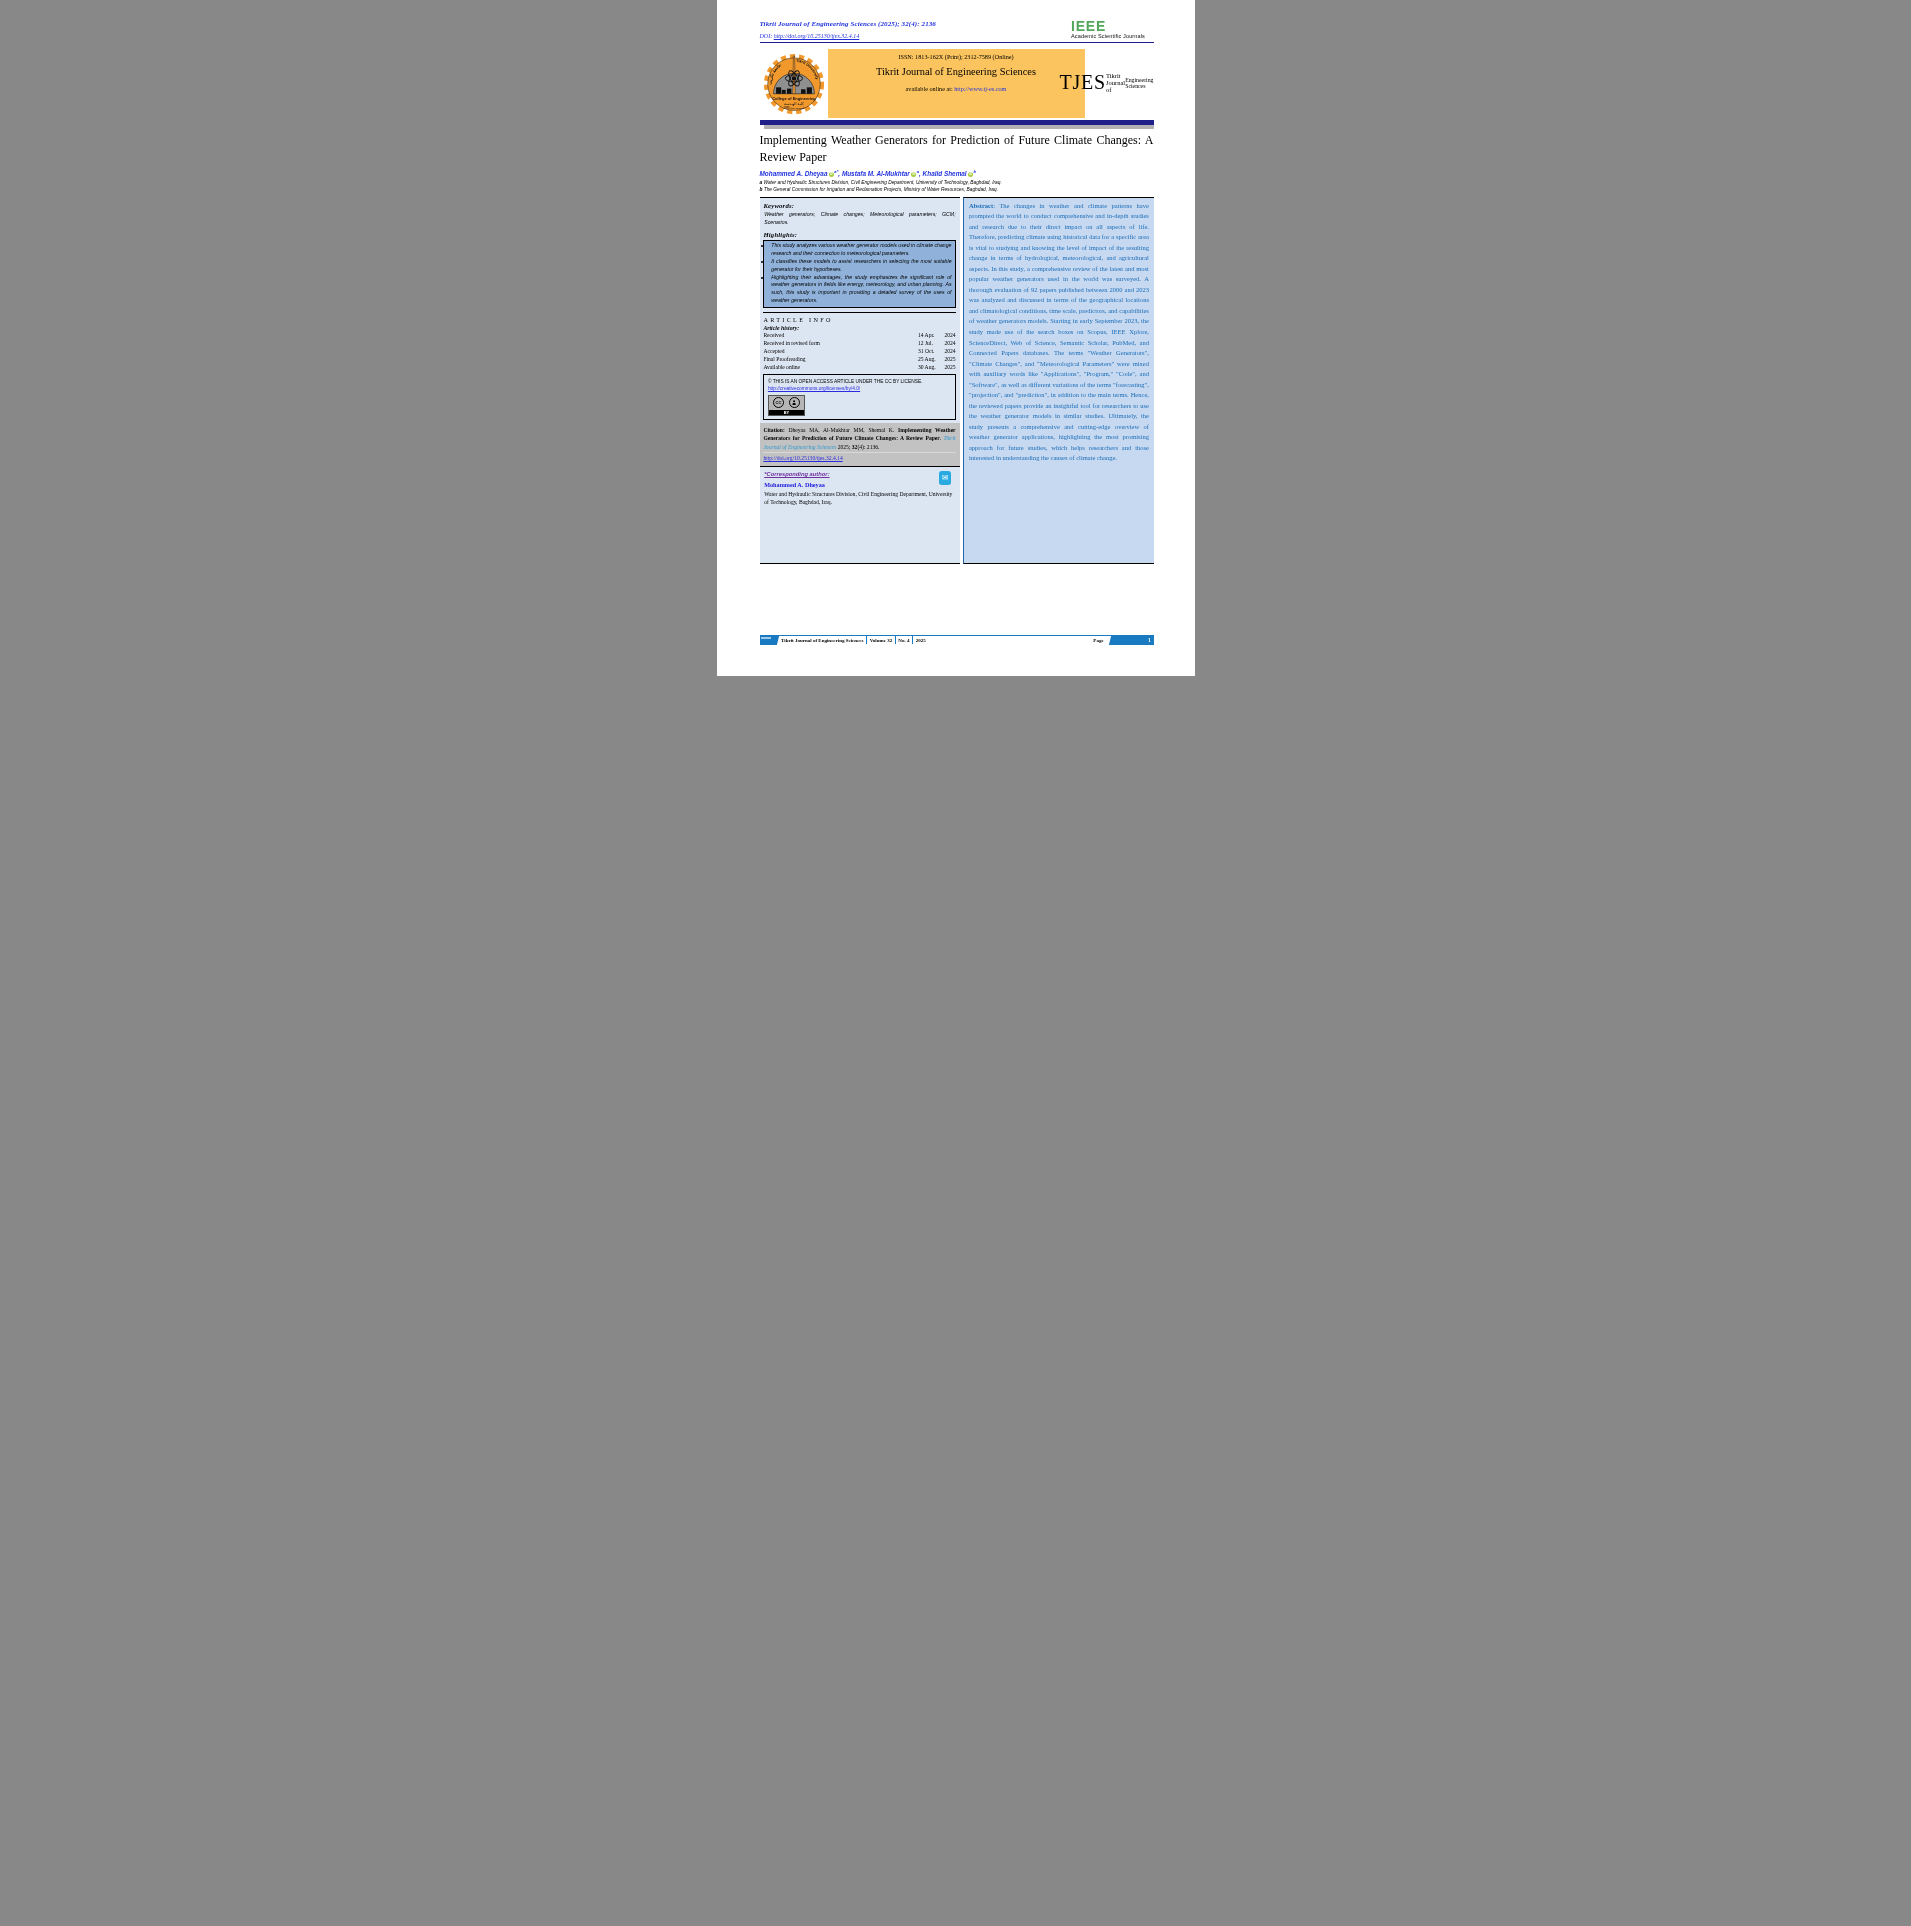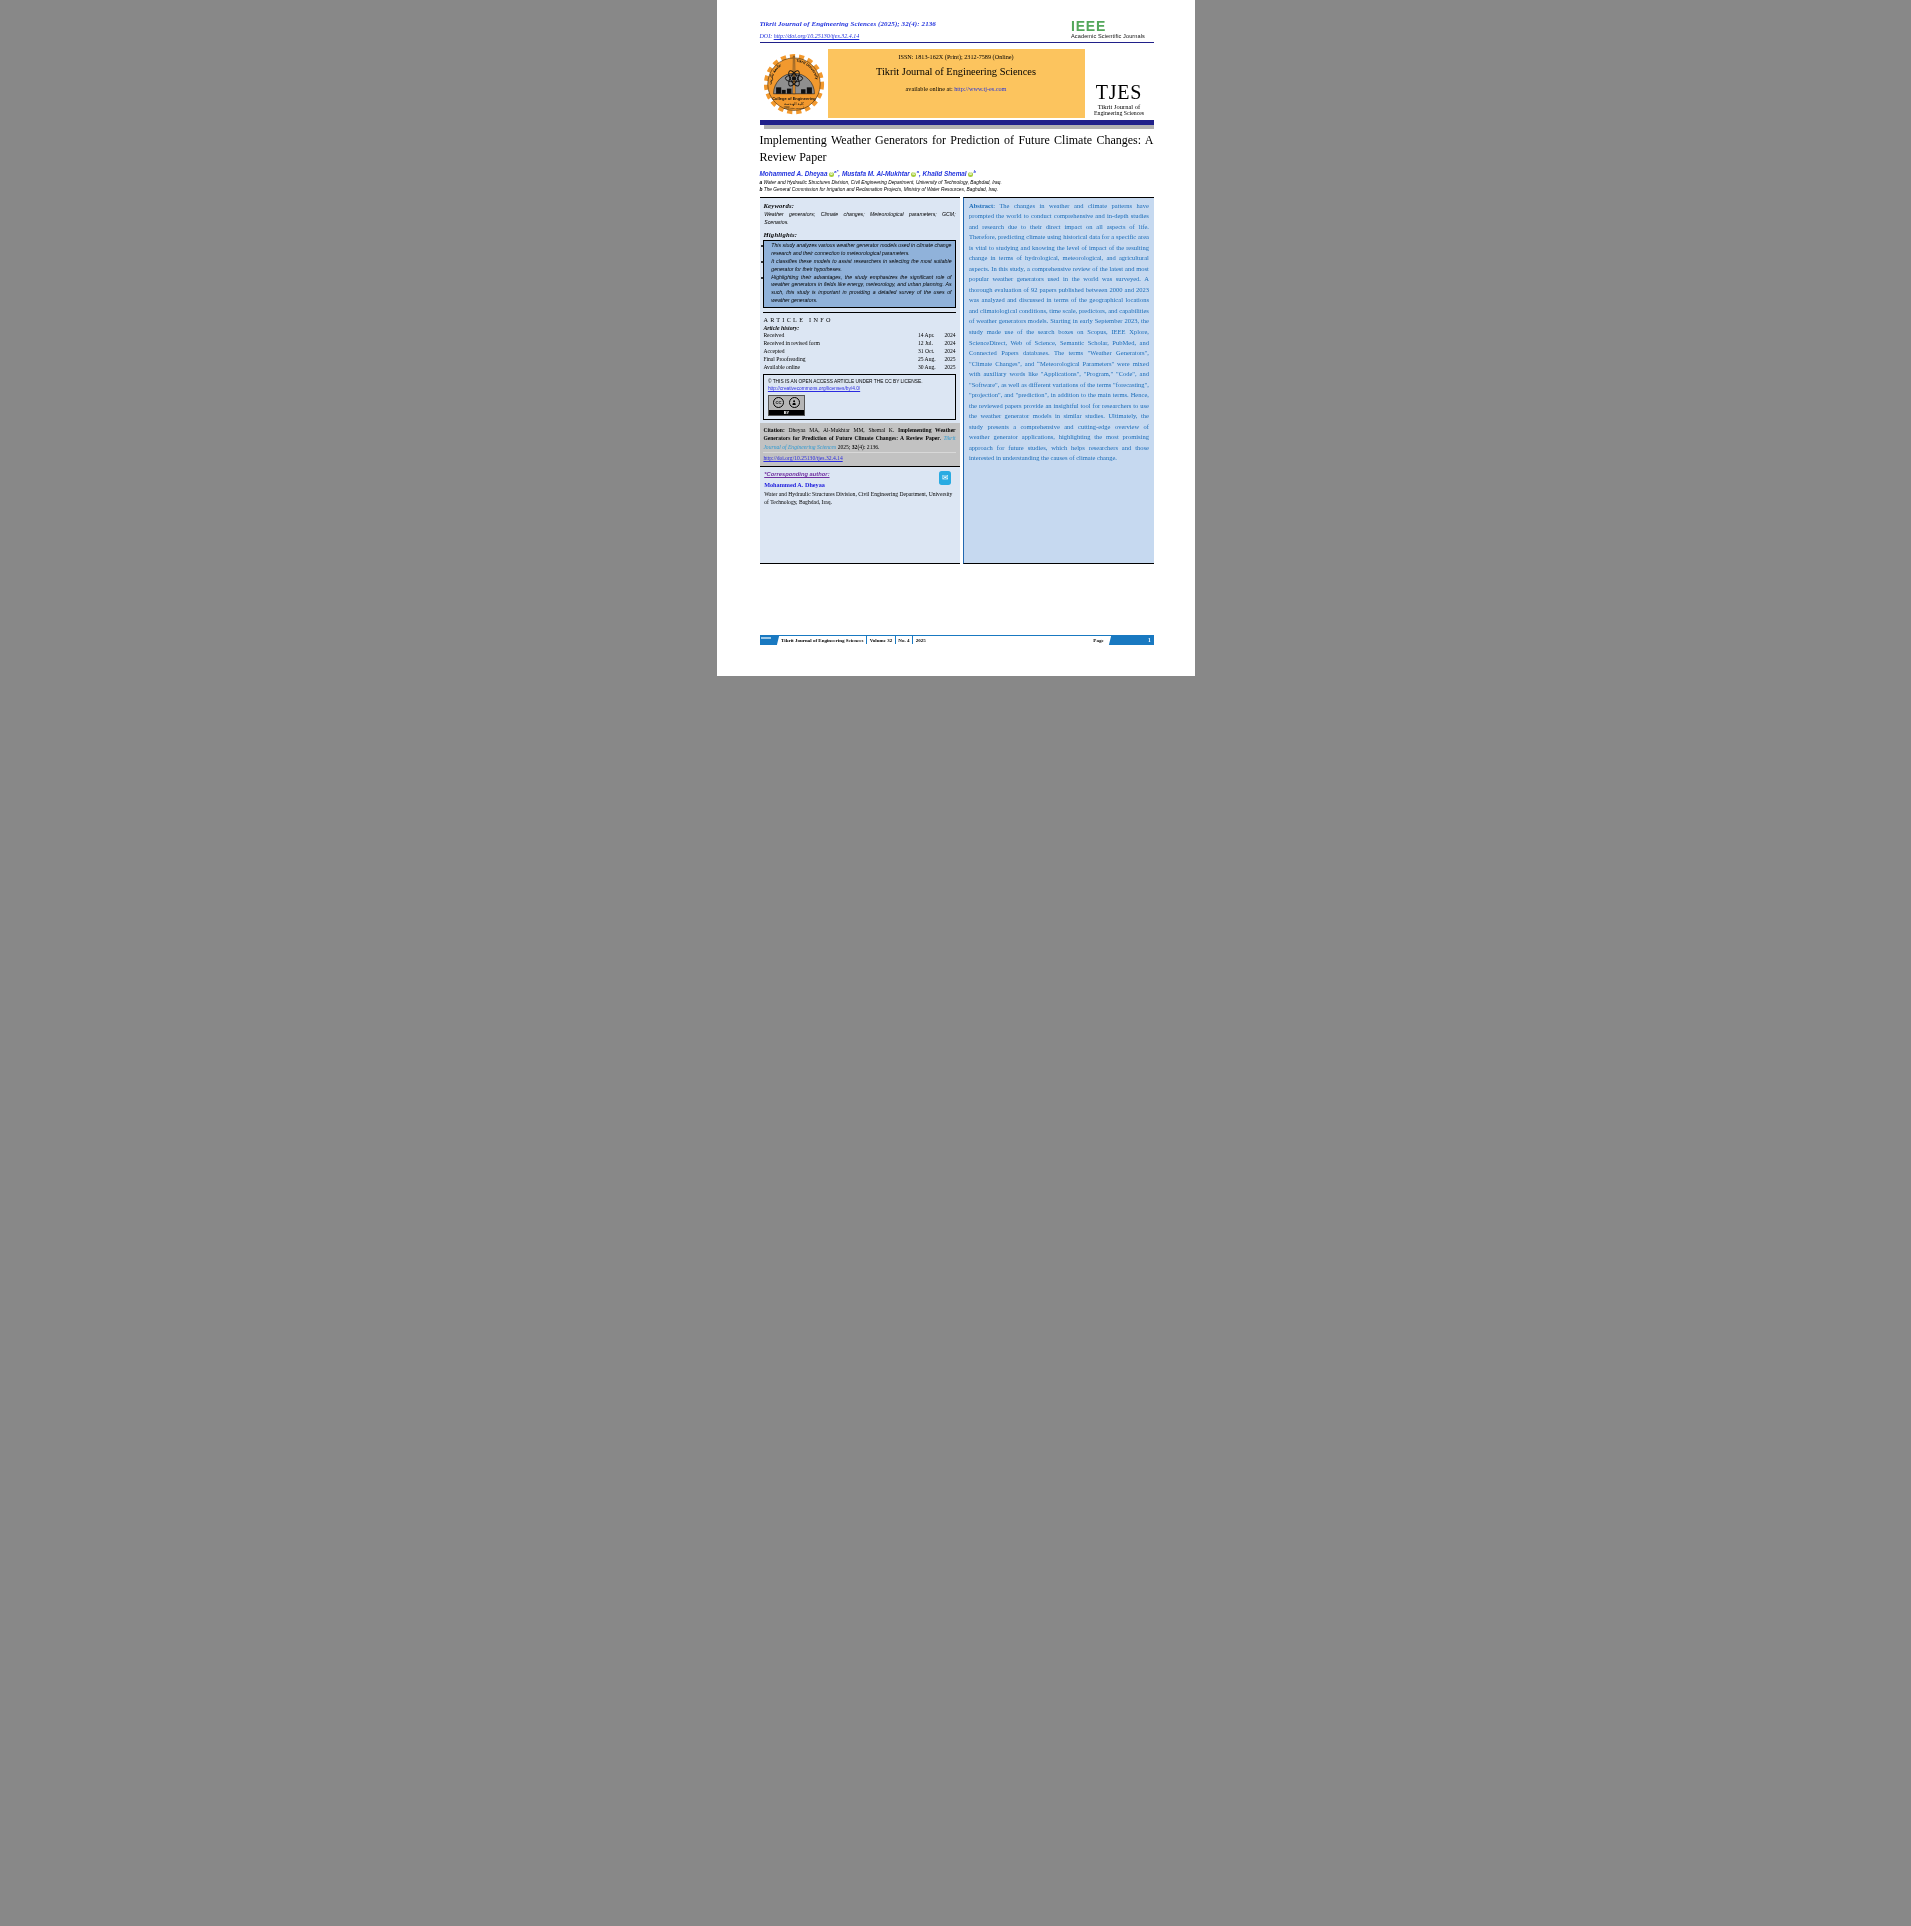--- a/index.html
+++ b/index.html
@@ -21,21 +21,21 @@
   .top-divider{height:1.5px;background:#20208a;margin-top:2.3px;}
 
   
   .banner{display:flex;margin-top:5.4px;height:69px;}
   .uni-logo{width:68px;display:flex;align-items:center;justify-content:center;background:#fff;}
   .banner-mid{flex:1;background:#fcc45e;text-align:center;padding-top:3.9px;}
   .issn{font-size:6.2px;margin-top:0.8px;}
   .banner-title{font-size:10.4px;margin-top:5.4px;}
   .available{font-size:6.2px;margin-top:7.7px;}
   .available a{color:#2233dd;text-decoration:none;cursor:pointer;}
-  .tjes{width:69px;background:#fff;display:flex;flex-direction:column;justify-content:flex-end;align-items:center;padding-bottom:1.5px;box-sizing:border-box;}
+  .tjes{width:69px;background:#fff;display:flex;flex-direction:row;justify-content:flex-end;align-items:center;padding-bottom:1.5px;box-sizing:border-box;}
   .tjes-acronym{font-size:20px;line-height:.95;letter-spacing:0.8px;}
   .tjes-l1{font-size:6.5px;margin-top:0.8px;}
   .tjes-l2{font-size:5.8px;}
 
   .navy-bar{height:4.2px;background:#20208a;margin-top:2.7px;}
   .gray-bar{height:3.9px;background:#b2b2b2;margin-left:4.6px;}
 
   
   .article-title{font-size:12px;font-weight:500;line-height:1.38;text-align:justify;margin:3.9px 0 0;color:#000;}
   .authors{margin-top:3.1px;font-family:"Liberation Sans",sans-serif;font-style:italic;font-weight:bold;font-size:6.4px;color:#2233dd;}

